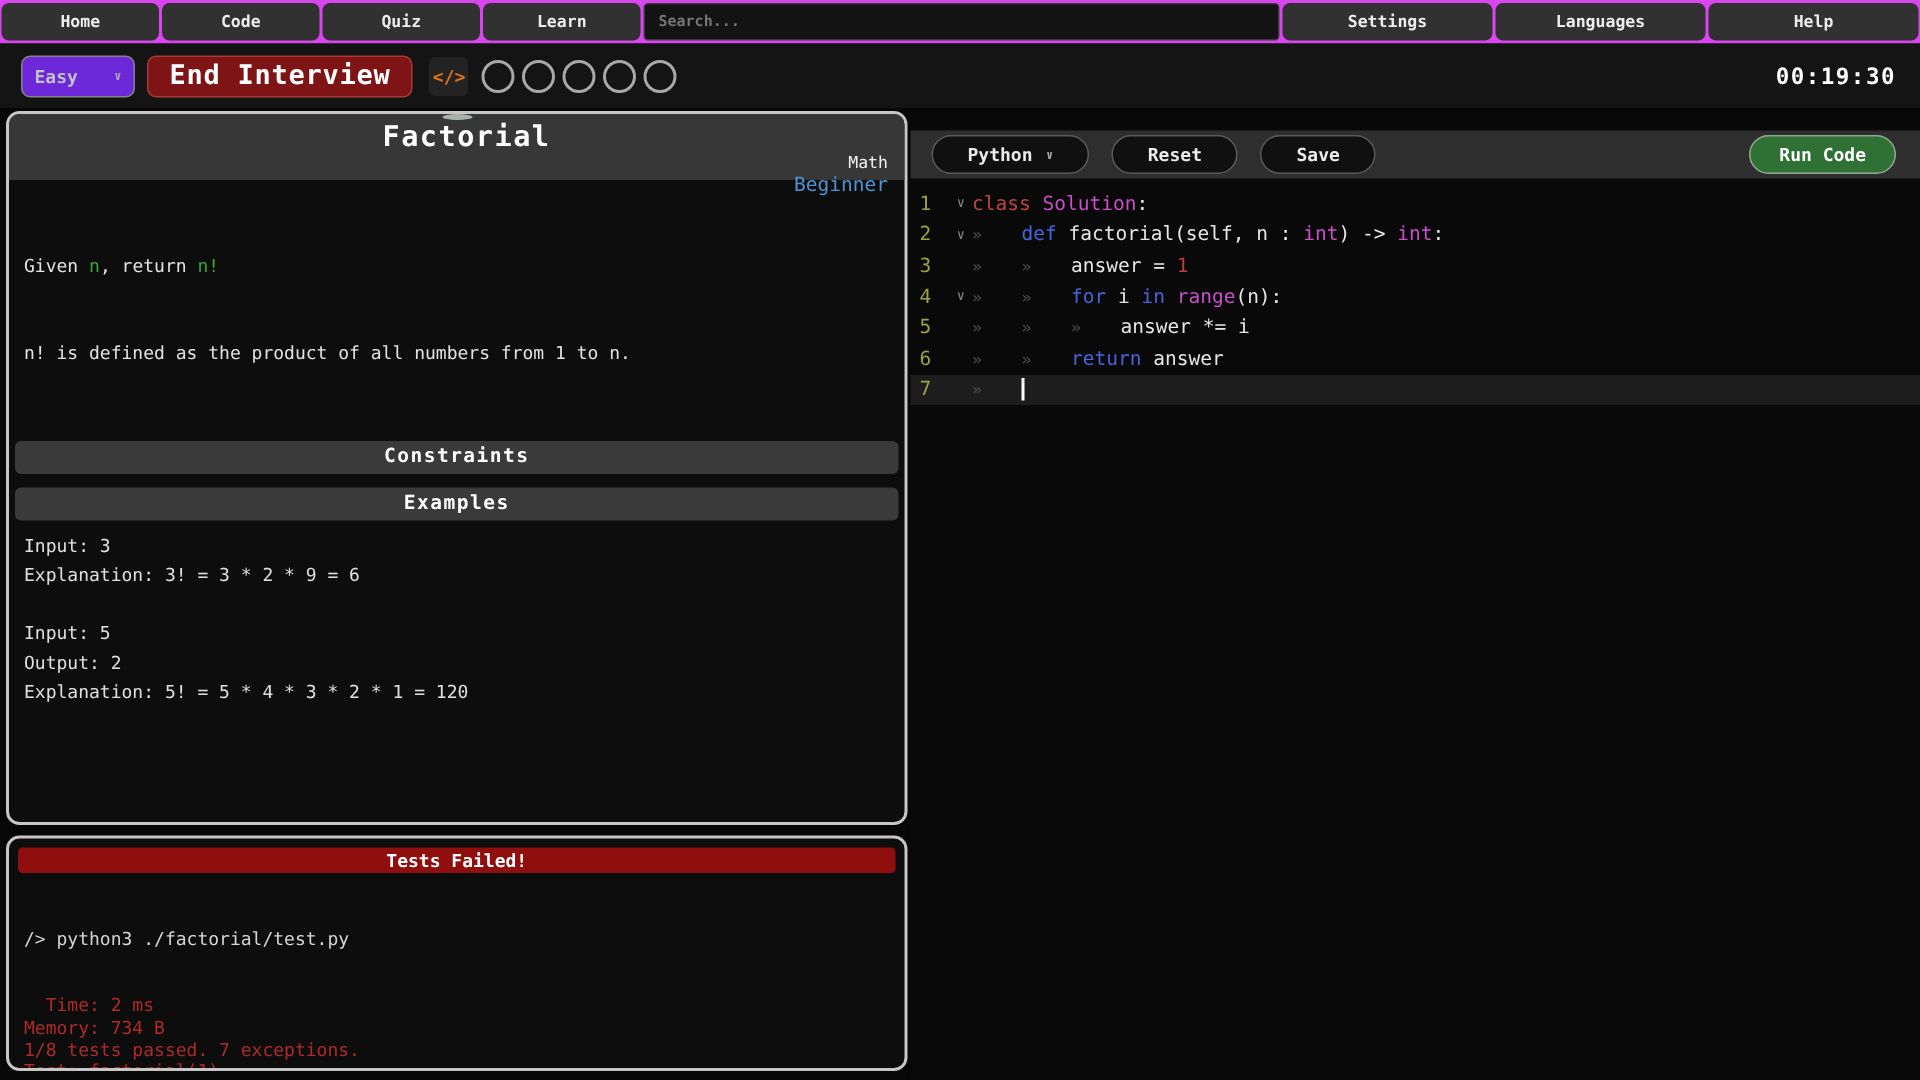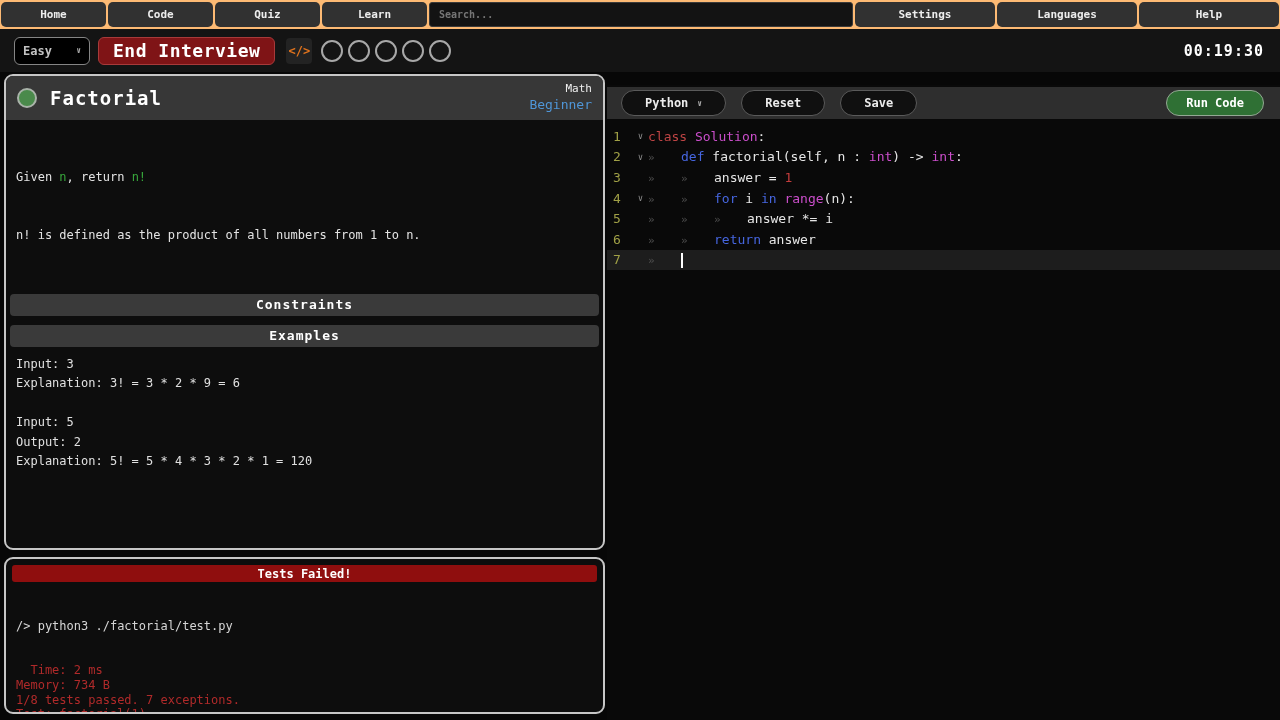--- a/index.html
+++ b/index.html
@@ -4,50 +4,50 @@
 <style>
   * { box-sizing: border-box; }
   html,body { margin:0; padding:0; }
   body {
     width:1280px; height:720px; overflow:hidden; position:relative;
     background:#070707; font-family:"DejaVu Sans Mono", monospace; color:#e6e6e6;
   }
 
   
   #navbar { position:absolute; top:0; left:0; width:1280px; height:29px;
-    background:#fdba74; display:flex;justify-content:center; }
+    background:#d946ef; display:flex;justify-content:center; }
   .nav-tab { flex:none; width:105px; margin:2px 1px 0 1px; height:25px;
     background:#313131; border-radius:5px; display:flex; align-items:center; justify-content:center;
     font-size:11px; font-weight:bold; color:#ededed; cursor:pointer; }
   .nav-tab.wide { width:140px; }
   #search-input { flex:1; margin:2px 1px 0 1px; height:25px; background:#131313;
     border:1px solid #3a3a3a; border-radius:3px; color:#757575; font-size:10px; font-weight:bold;
     font-family:inherit; padding:0 9px; outline:none; }
 
   
   #sessionbar { position:absolute; top:29px; left:0; width:1280px; height:43px;
     background:#141414; display:flex; align-items:center; }
   #difficulty-select { margin-left:14px; width:76px; height:28px; border:1px solid #858585;
-    border-radius:6px; background:#000000; color:#c2c2c2; font-size:12px; font-weight:bold;
+    border-radius:6px; background:#6d28d9; color:#c2c2c2; font-size:12px; font-weight:bold;
     display:flex; align-items:center; justify-content:space-between; padding:0 8px; cursor:pointer; }
   .chev { font-size:8px; color:#aaa; }
   #end-interview { margin-left:8px; height:28px; padding:0 14px; background:#7f1416;
     border:1px solid #a83a3a; border-radius:6px; color:#ffffff; font-size:18px; font-weight:bold;
     display:flex; align-items:center; cursor:pointer; letter-spacing:0.5px; }
   #code-icon-tile { margin-left:11px; width:26px; height:26px; background:#232323; border-radius:4px;
     display:flex; align-items:center; justify-content:center; color:#e0731d; font-weight:bold;
     font-size:12px; cursor:pointer; }
   #progress-circles { display:flex; margin-left:9px; gap:5px; }
   .pcircle { width:22px; height:22px; border:2px solid #a8a8a8; border-radius:50%; background:transparent; }
   #timer { margin-left:auto; margin-right:16px; color:#ffffff; font-size:15px; font-weight:bold; letter-spacing:1px; }
 
   
   #problem-panel { position:absolute; left:4px; top:74px; width:601px; height:476px;
     background:#0d0d0d; border:2px solid #c6c6c6; border-radius:9px; overflow:hidden; }
-  #problem-header { height:44px; background:#373737; display:flex; align-items:center; padding:0 11px; }
+  #problem-header { height:44px; background:#373737; display:flex; align-items:center; padding:0 11px;flex-direction:column; }
   #problem-status-dot { width:20px; height:20px; border-radius:50%; background:#4a8a4b; border:2px solid #a9b3a9; }
   #problem-title { margin-left:13px; font-size:19px; font-weight:bold; color:#ffffff; letter-spacing:1px; }
   #problem-tags { margin-left:auto; text-align:right; line-height:1.3; }
   #problem-category { font-size:11px; color:#f0f0f0; }
   #problem-difficulty { font-size:13px; color:#4f96d8; }
   #problem-desc { padding:9px 10px 0 10px; font-size:12px; line-height:1.62; color:#e3e3e3; white-space:pre; }
   .tok-green { color:#38a83c; }
   .section-bar { margin:9px 4px 0 4px; height:22px; background:#3a3a3a; border-radius:4px;
     display:flex; align-items:center; justify-content:center; font-size:13px; font-weight:bold;
     color:#ffffff; letter-spacing:1px; }

